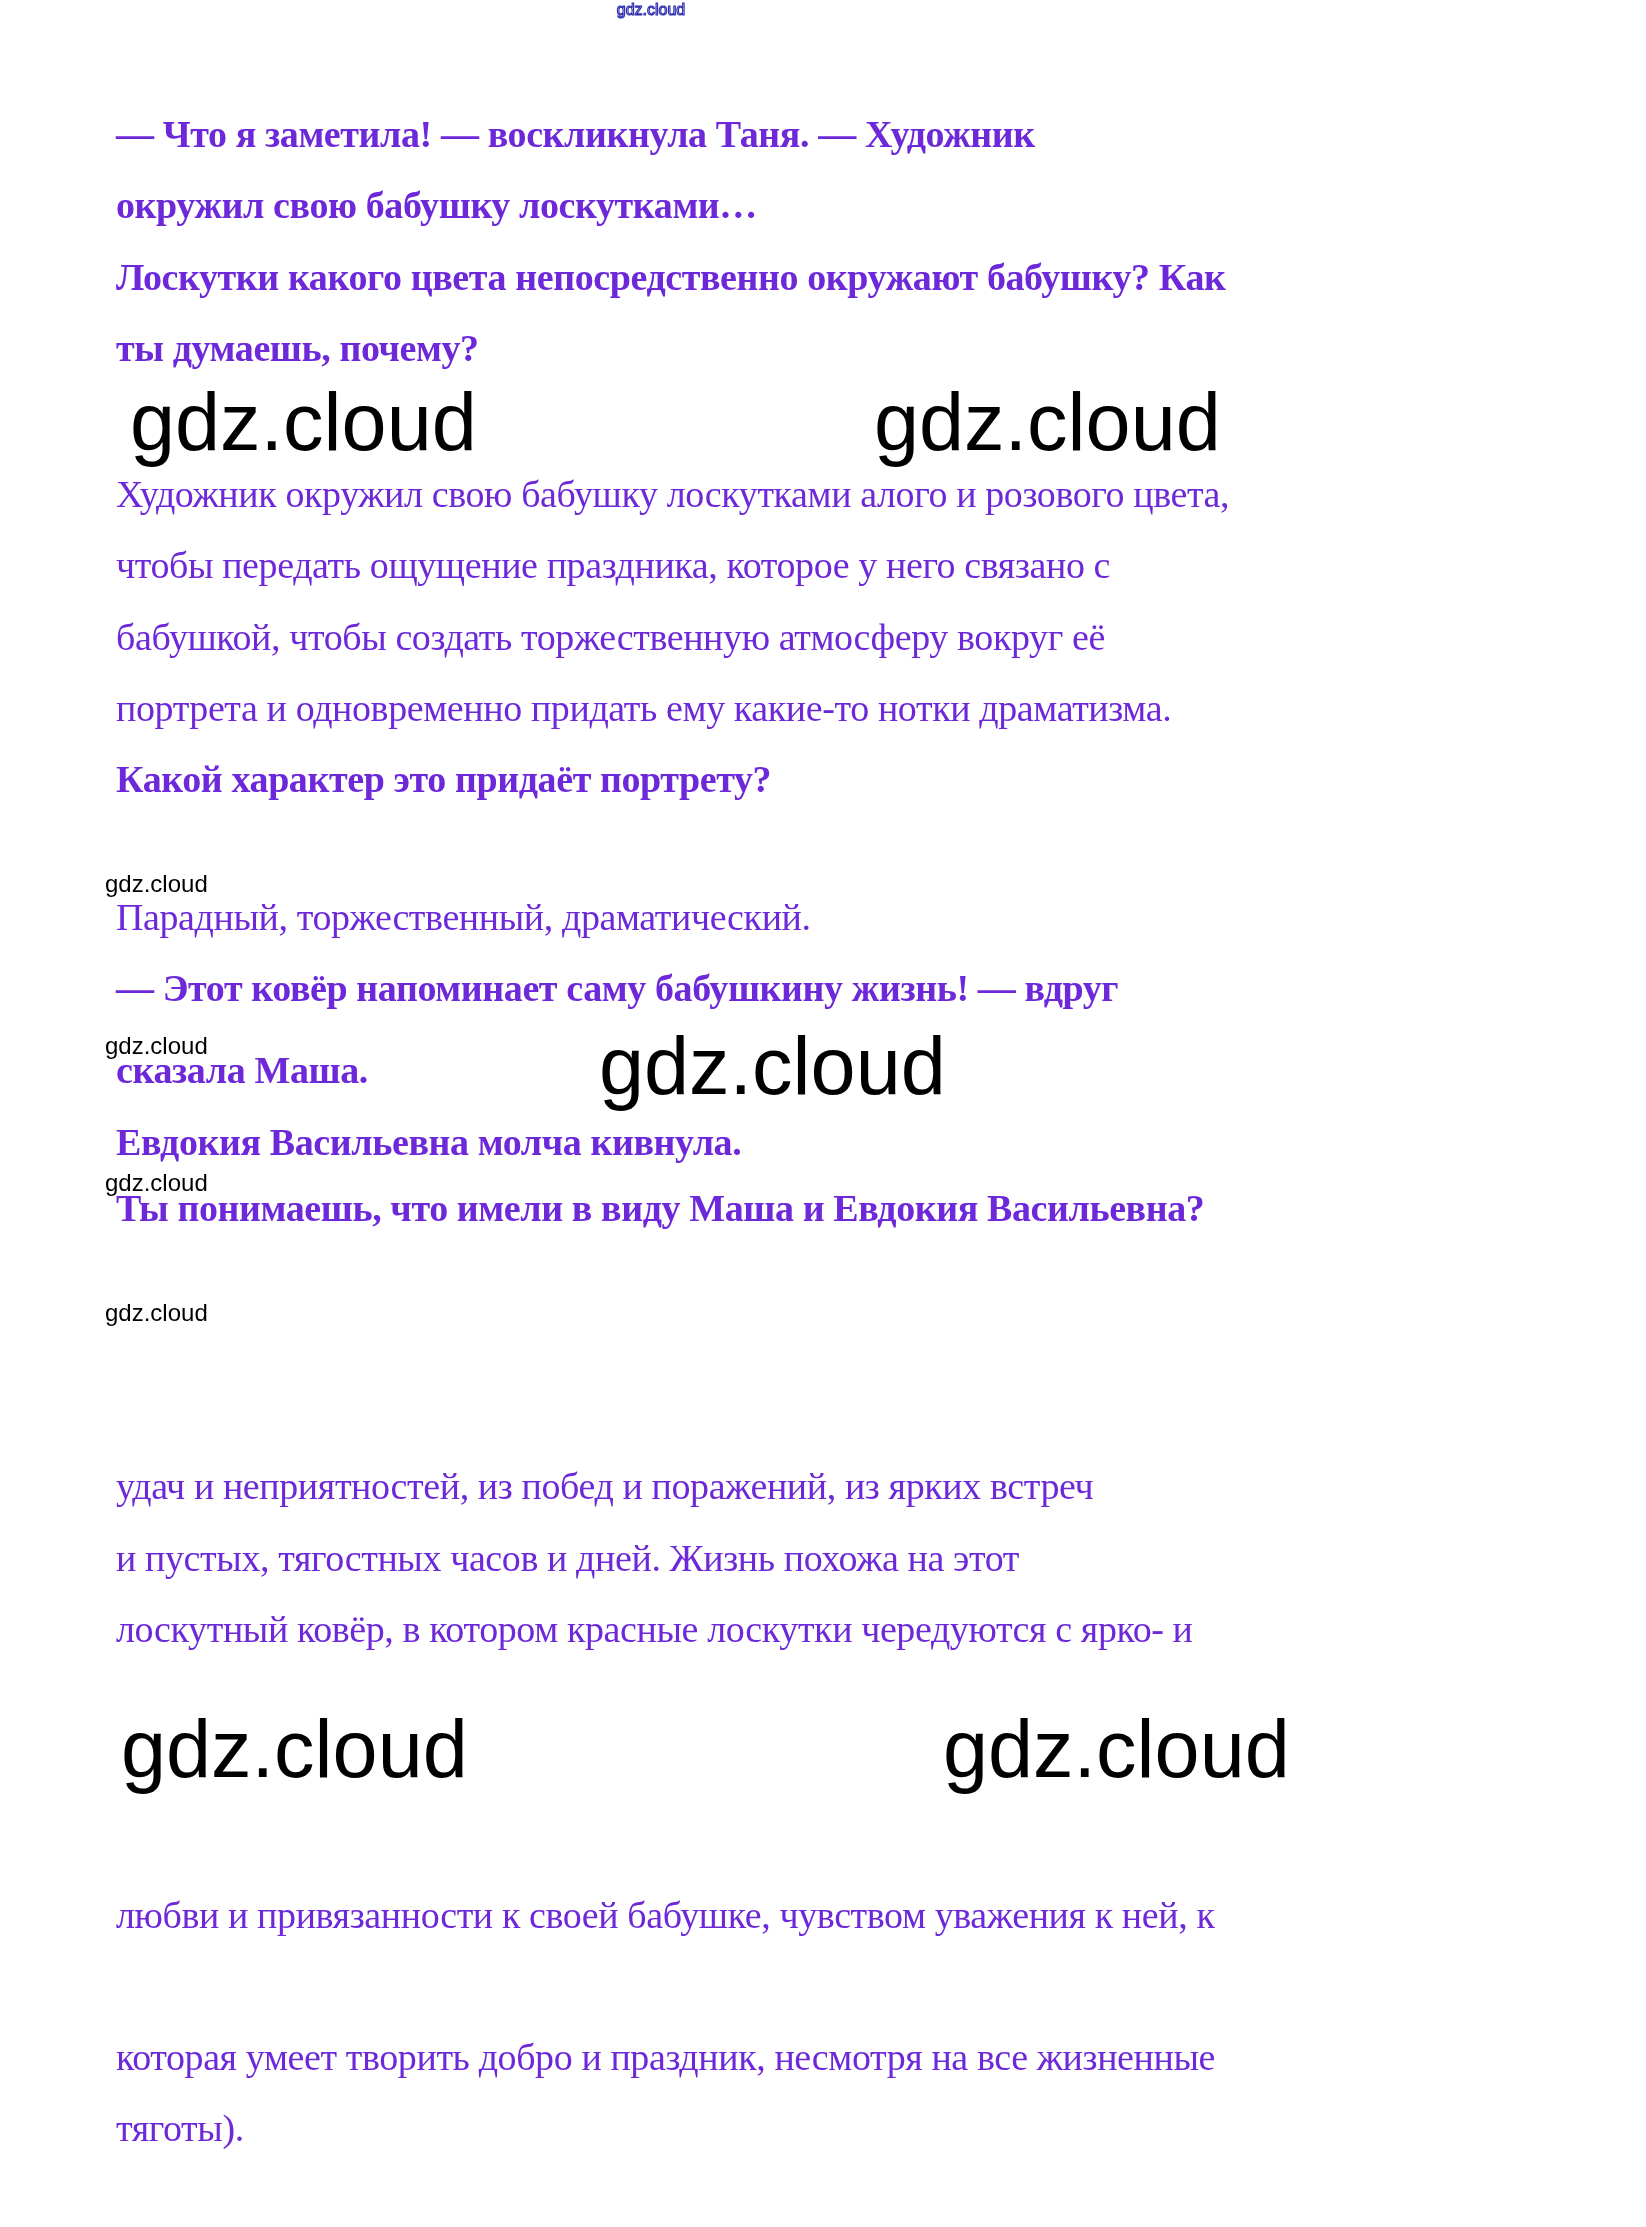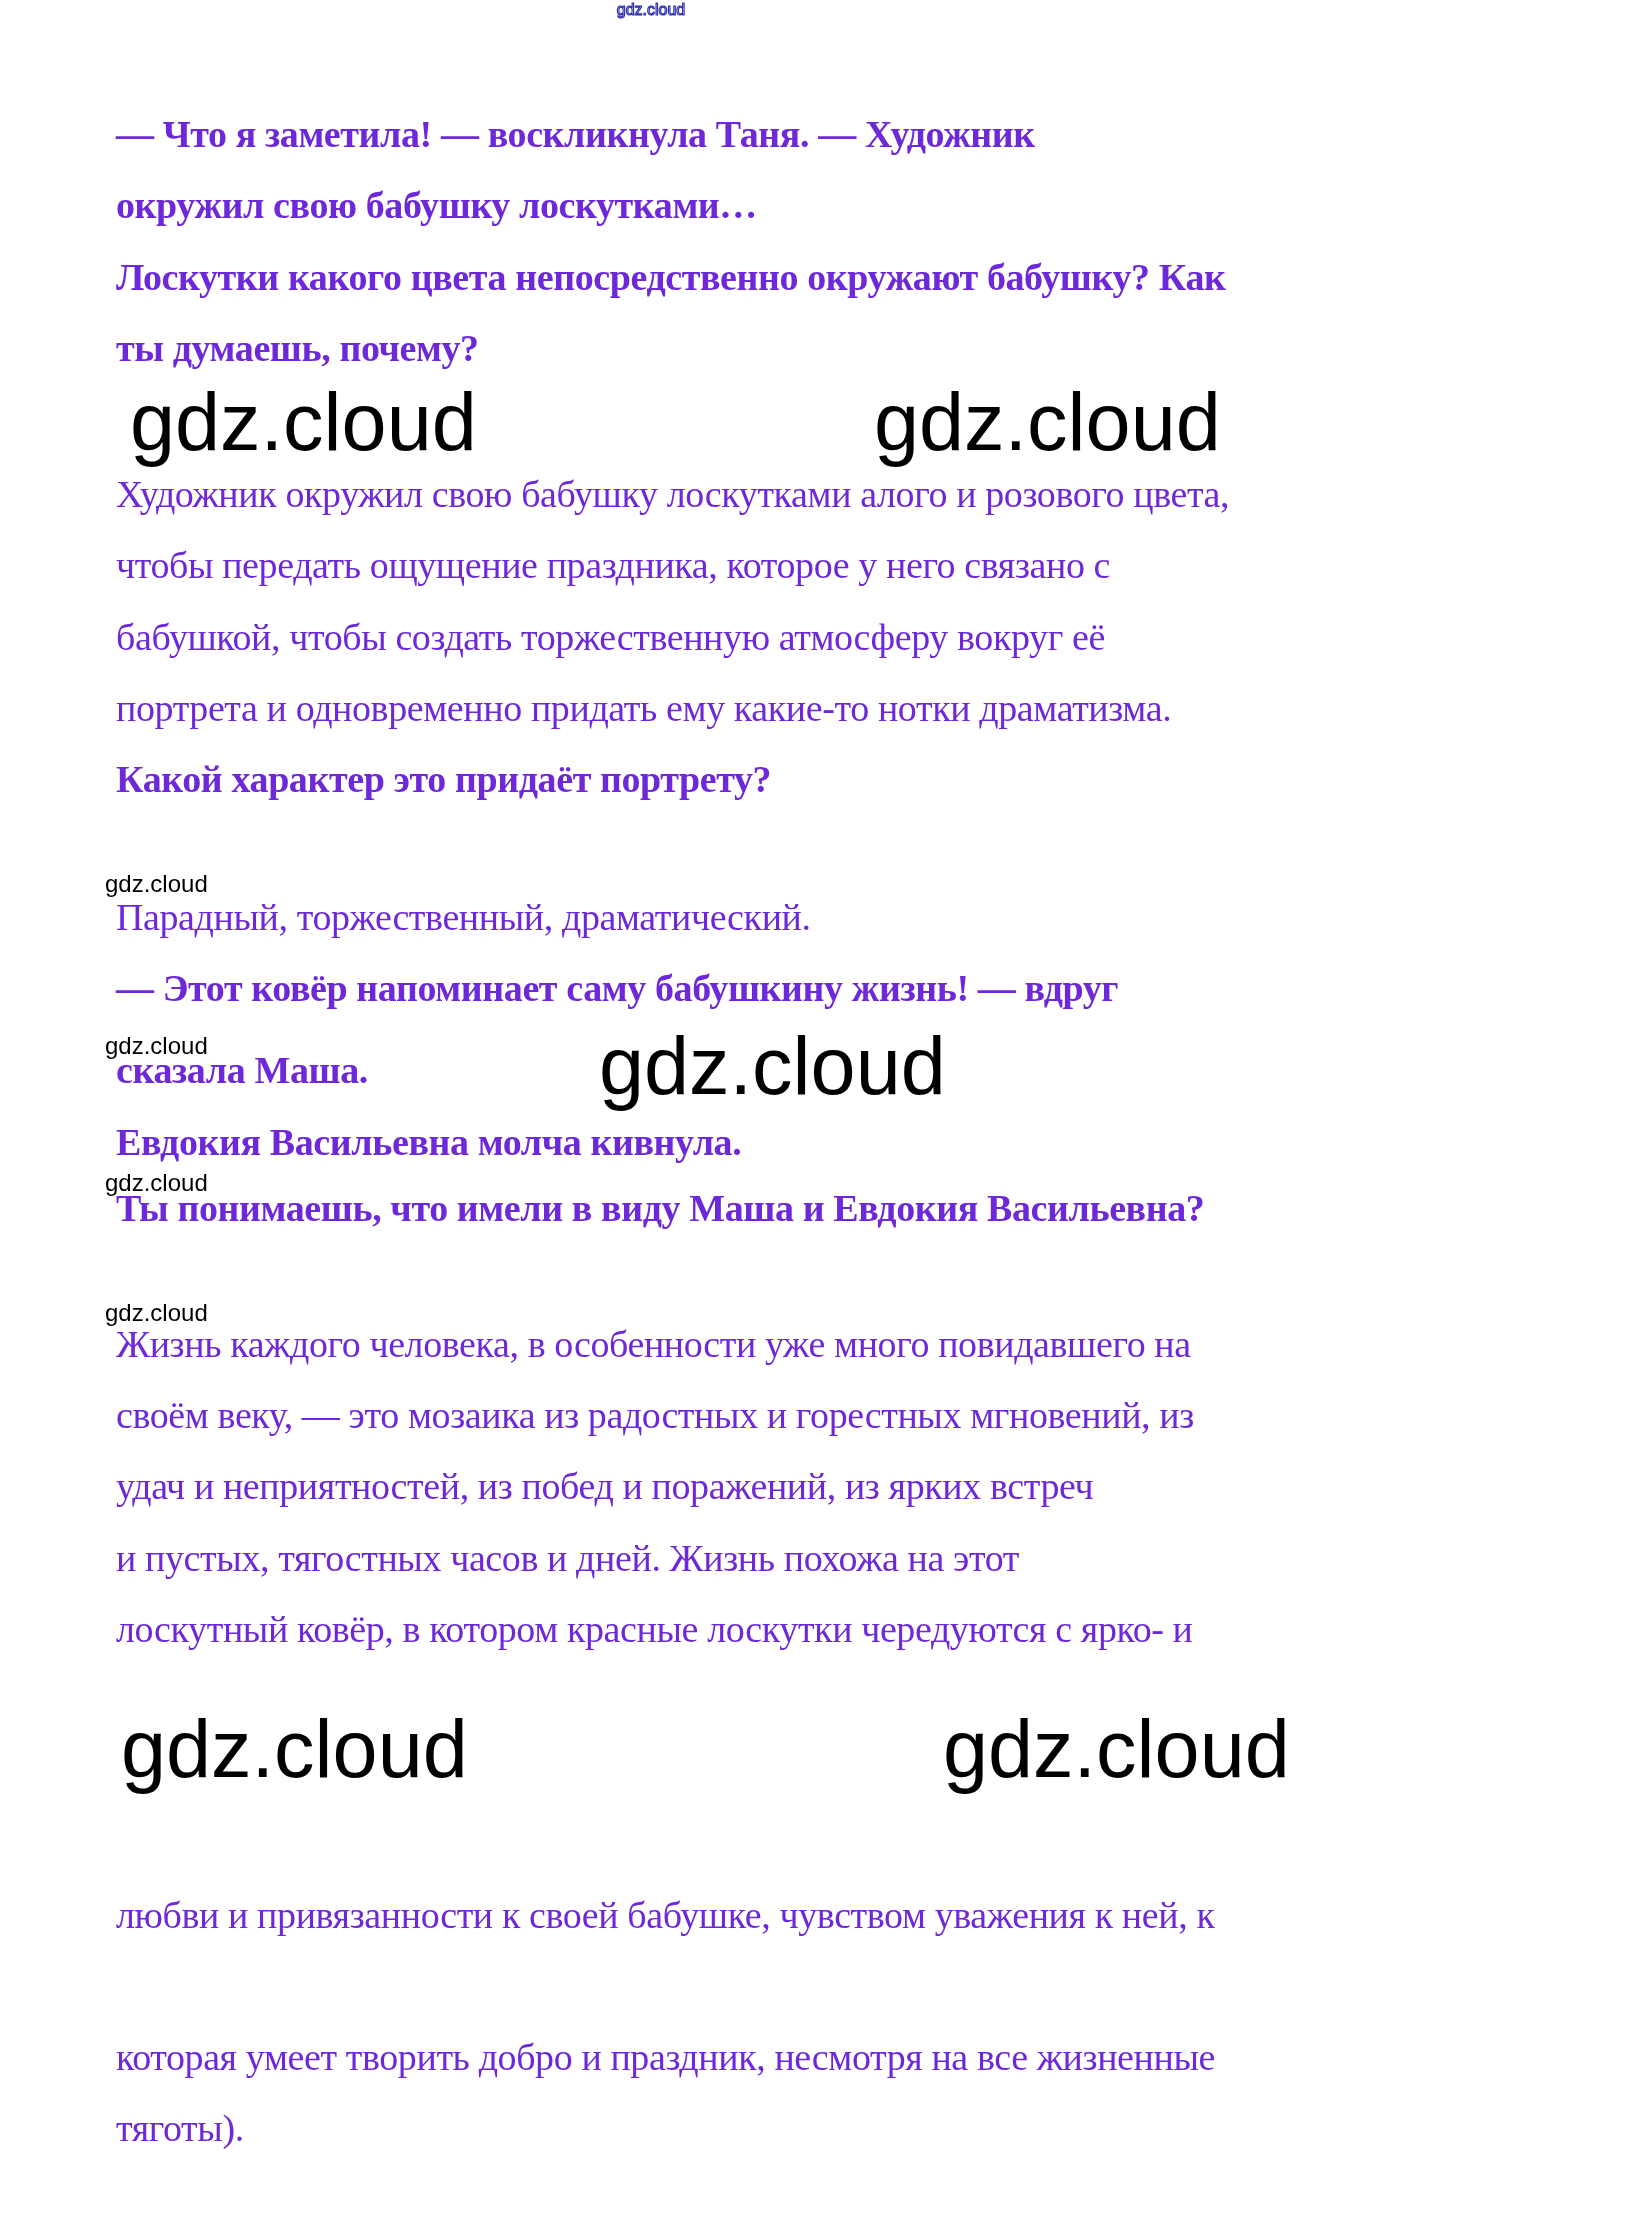--- a/index.html
+++ b/index.html
@@ -84,22 +84,20 @@
   <div class="wm wm-med" style="top:1105px;left:1336px">gdz.cloud</div>
 
   <div class="line bold" style="top:1123px">Евдокия Васильевна молча кивнула.</div>
 
   <div class="wm wm-small" style="top:1171px;left:105px">gdz.cloud</div>
 
   <div class="line bold" style="top:1189px">Ты понимаешь, что имели в виду Маша и Евдокия Васильевна?</div>
 
   <div class="wm wm-small" style="top:1301px;left:105px">gdz.cloud</div>
 
-  <div class="line" style="top:1325px">Жизнь каждого человека, в особенности уже много повидавшего на</div>
-  <div class="line" style="top:1396px">своём веку, — это мозаика из радостных и горестных мгновений, из</div>
   <div class="line" style="top:1467px">удач и неприятностей, из побед и поражений, из ярких встреч</div>
   <div class="line" style="top:1539px">и пустых, тягостных часов и дней. Жизнь похожа на этот</div>
   <div class="line" style="top:1610px">лоскутный ковёр, в котором красные лоскутки чередуются с ярко- и</div>
 
   <div class="wm wm-big" style="top:1709px;left:121px">gdz.cloud</div>
   <div class="wm wm-big" style="top:1709px;left:943px">gdz.cloud</div>
 
   <div class="line" style="top:1896px">любви и привязанности к своей бабушке, чувством уважения к ней, к</div>
   <div class="line" style="top:2038px">которая умеет творить добро и праздник, несмотря на все жизненные</div>
   <div class="line" style="top:2109px">тяготы).</div>

